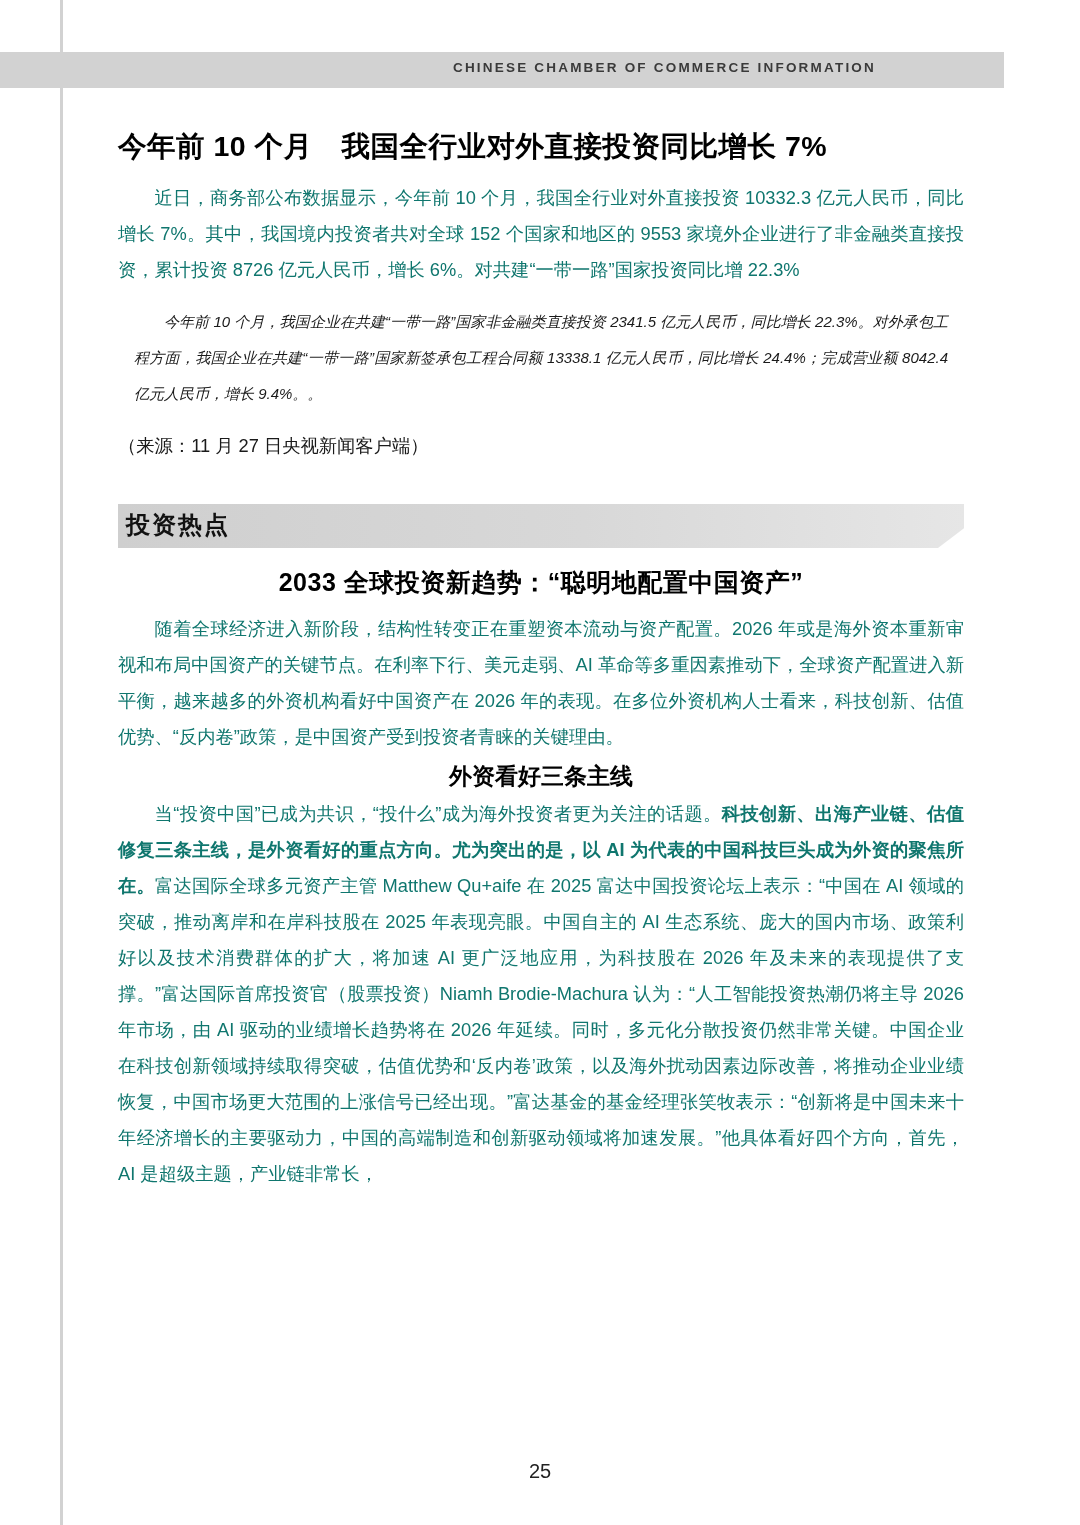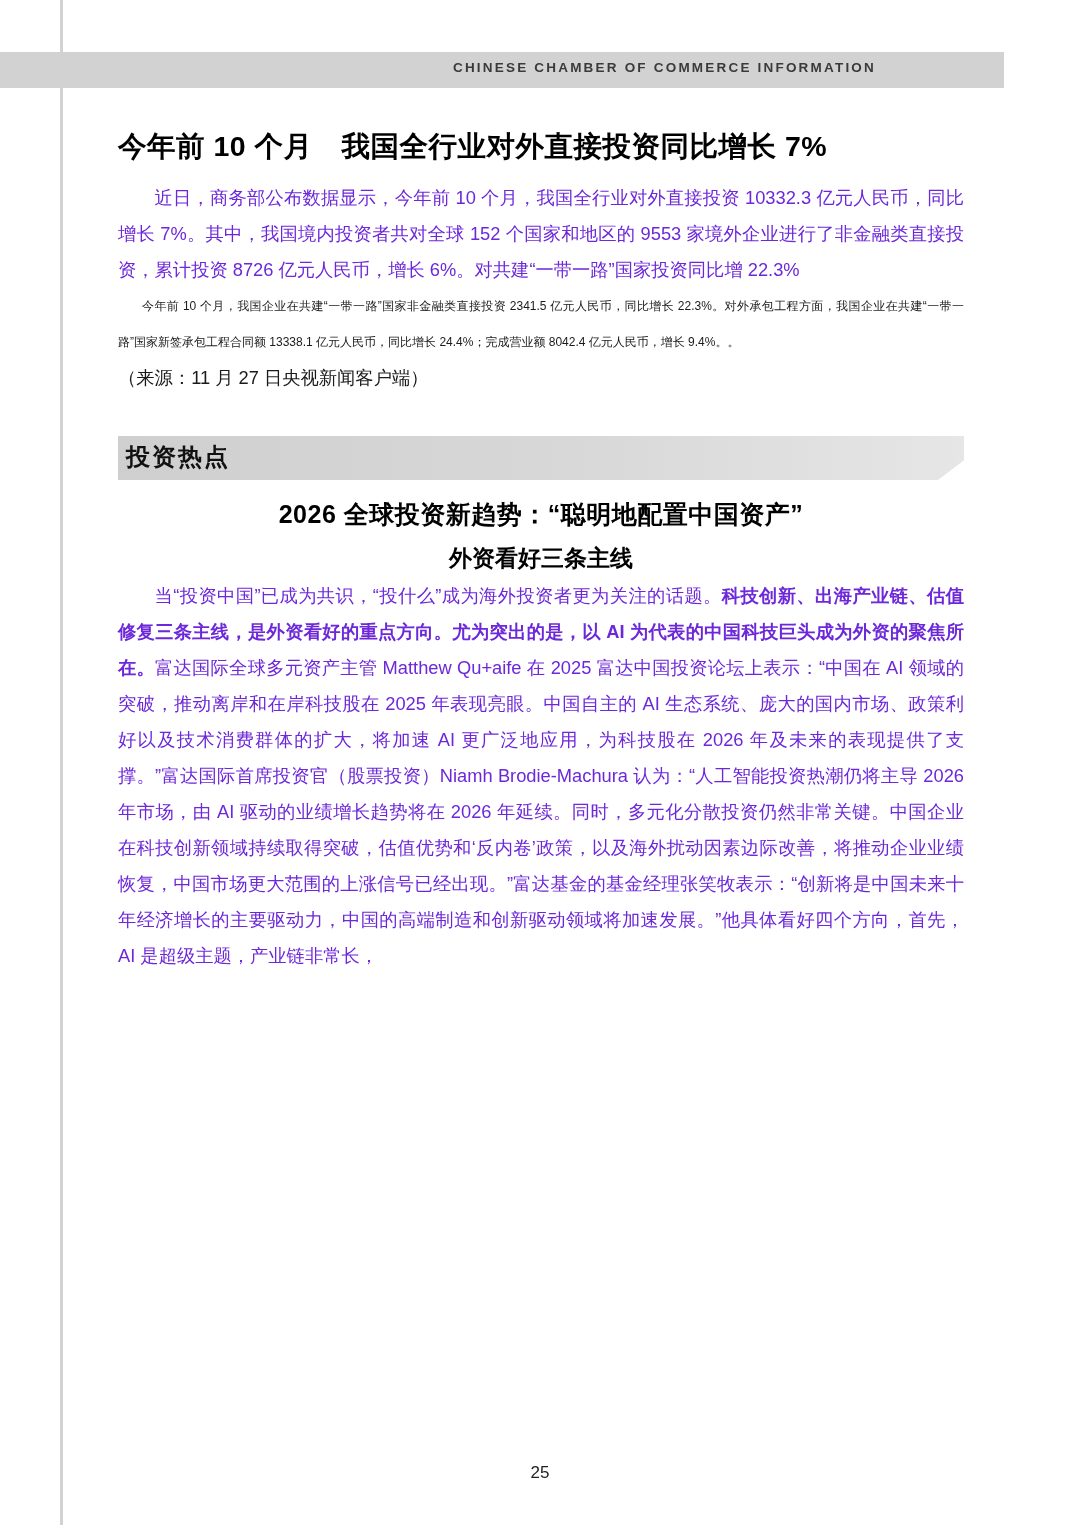--- a/index.html
+++ b/index.html
@@ -80,36 +80,37 @@
     color: #000;
   }
 
   p.body {
     font-size: 18.3px;
     line-height: 36px;
     margin: 0;
     text-align: justify;
     text-justify: inter-ideograph;
     text-indent: 2em;
-    color: #6d28d9;
+    color: #0f766e;
   }
 
   .source-line {
     font-size: 18.3px;
     line-height: 36px;
     text-align: left;
     margin: 0;
   }
   .para-with-source {
-    font-size: 12px;
+    font-size: 15px;
     line-height: 36px;
     text-align: justify;
     text-justify: inter-ideograph;
     text-indent: 2em;
-    margin: 0;
+    margin: 16px;
+    font-style: italic;
   }
 
   
   .cat-banner {
     position: relative;
     margin: 40px 0 18px 0;
     height: 44px;
     width: 846px;
   }
   .cat-banner .bg {
@@ -132,21 +133,21 @@
 
   b.em { font-weight: 700; }
 
   
   .page-number {
     position: absolute;
     bottom: 42px;
     left: 0;
     width: 1080px;
     text-align: center;
-    font-size: 17px;
+    font-size: 20px;
     color: #222;
   }
 </style>
 </head>
 <body>
 
 <div class="page">
 
   <div class="header-band"></div>
   <div class="header-text">CHINESE CHAMBER OF COMMERCE INFORMATION</div>
@@ -161,22 +162,23 @@
     <p class="para-with-source">
       <span>今年前 10 个月，我国企业在共建“一带一路”国家非金融类直接投资 2341.5 亿元人民币，同比增长 22.3%。对外承包工程方面，我国企业在共建“一带一路”国家新签承包工程合同额 13338.1 亿元人民币，同比增长 24.4%；完成营业额 8042.4 亿元人民币，增长 9.4%。。</span>
     </p>
     <p class="source-line">（来源：11 月 27 日央视新闻客户端）</p>
 
     <div class="cat-banner">
       <div class="bg"></div>
       <div class="label">投资热点</div>
     </div>
 
-    <h2 class="section-title">2026 全球投资新趋势：“聪明地配置中国资产”</h2>
+    <h2 class="section-title">2033 全球投资新趋势：“聪明地配置中国资产”</h2>
 
+    <p class="body">随着全球经济进入新阶段，结构性转变正在重塑资本流动与资产配置。2026 年或是海外资本重新审视和布局中国资产的关键节点。在利率下行、美元走弱、AI 革命等多重因素推动下，全球资产配置进入新平衡，越来越多的外资机构看好中国资产在 2026 年的表现。在多位外资机构人士看来，科技创新、估值优势、“反内卷”政策，是中国资产受到投资者青睐的关键理由。</p>
 
     <h3 class="sub-title">外资看好三条主线</h3>
 
     <p class="body"><span>当“投资中国”已成为共识，“投什么”成为海外投资者更为关注的话题。</span><b class="em">科技创新、出海产业链、估值修复三条主线，是外资看好的重点方向。尤为突出的是，以 AI 为代表的中国科技巨头成为外资的聚焦所在。</b><span>富达国际全球多元资产主管 Matthew Qu+aife 在 2025 富达中国投资论坛上表示：“中国在 AI 领域的突破，推动离岸和在岸科技股在 2025 年表现亮眼。中国自主的 AI 生态系统、庞大的国内市场、政策利好以及技术消费群体的扩大，将加速 AI 更广泛地应用，为科技股在 2026 年及未来的表现提供了支撑。”富达国际首席投资官（股票投资）Niamh Brodie-Machura 认为：“人工智能投资热潮仍将主导 2026 年市场，由 AI 驱动的业绩增长趋势将在 2026 年延续。同时，多元化分散投资仍然非常关键。中国企业在科技创新领域持续取得突破，估值优势和‘反内卷’政策，以及海外扰动因素边际改善，将推动企业业绩恢复，中国市场更大范围的上涨信号已经出现。”富达基金的基金经理张笑牧表示：“创新将是中国未来十年经济增长的主要驱动力，中国的高端制造和创新驱动领域将加速发展。”他具体看好四个方向，首先，AI 是超级主题，产业链非常长，</span></p>
 
   </div>
 
   <div class="page-number">25</div>
 
 </div>

